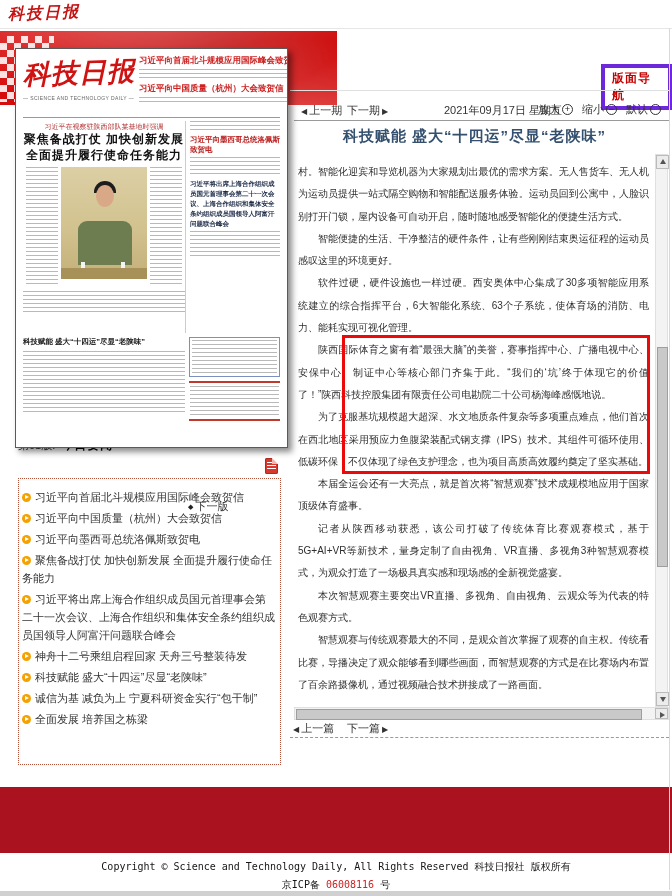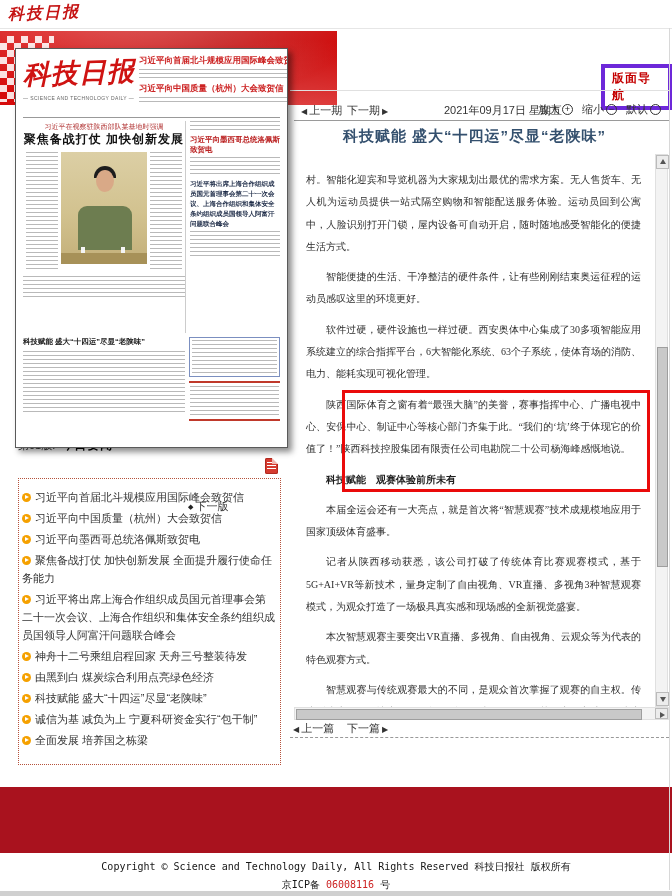--- a/index.html
+++ b/index.html
@@ -90,21 +90,21 @@
   #zoomctl .zi{display:flex;align-items:center;gap:2px;cursor:pointer;}
   .circ{display:inline-flex;width:11px;height:11px;border:1px solid #333;border-radius:50%;align-items:center;
     justify-content:center;font-size:9px;line-height:1;color:#222;box-sizing:border-box;}
 
   
   #panel-rule{position:absolute;left:294px;top:120px;width:375px;border-top:1px solid #9a9a9a;}
   #atitle{position:absolute;left:294px;top:127px;width:361px;text-align:center;font-size:15px;font-weight:bold;
     color:#34506e;letter-spacing:1px;}
   #acontent{position:absolute;left:294px;top:154px;width:357px;height:553px;overflow:hidden;box-sizing:border-box;
     padding:7px 2px 0 4px;font-size:10px;line-height:22.3px;color:#2e2e2e;text-align:justify;}
-  #acontent p{margin:8px;font-family:Liberation Serif, serif;}
+  #acontent p{margin:0;}
   .indent{text-indent:2em;}
   .subhead{font-weight:bold;text-indent:2em;color:#1f1f1f;}
   .boxwrap{position:relative;}
   .red-overlay{position:absolute;left:44px;right:-1px;top:-4px;bottom:-1px;border:3px solid #ea0a0a;pointer-events:none;}
 
   
   #vsb{position:absolute;left:655px;top:154px;width:13px;height:553px;background:#f3f3f3;border:1px solid #e0e0e0;box-sizing:border-box;}
   .sbtn{position:absolute;left:0;width:11px;height:12px;background:#ececec;border:1px solid #bbb;box-sizing:content-box;cursor:pointer;}
   .arr{width:0;height:0;position:absolute;}
   .arr-up{left:2.5px;top:3px;border:3px solid transparent;border-bottom:5px solid #555;border-top:none;}
@@ -154,20 +154,21 @@
         <div class="tl" style="height:10px;margin:2px 0 4px;"></div>
         <div class="mast-head">习近平向中国质量（杭州）大会致贺信</div>
         <div class="tl" style="height:8px;margin-top:2px;"></div>
       </div>
     </div>
     <div class="thumb-rule"></div>
     <div class="thumb-main">
       <div class="tm-left">
         <div class="kicker">习近平在视察驻陕西部队某基地时强调</div>
         <div class="bighead">聚焦备战打仗 加快创新发展</div>
+        <div class="bighead">全面提升履行使命任务能力</div>
         <div class="photo-row">
           <div class="tl tl-col"></div>
           <div class="photo">
             <div class="hair"></div>
               <div class="head"></div>
               <div class="body"></div>
             <div class="table"></div>
               <div class="cup" style="left:20px;"></div>
               <div class="cup" style="left:60px;"></div>
           </div>
@@ -205,21 +206,20 @@
   <div id="nextpage">下一版</div>
   <div id="pdficon"></div>
 
   <div id="alist">
     <div class="li"><span class="bullet"></span><span>习近平向首届北斗规模应用国际峰会致贺信</span></div>
     <div class="li"><span class="bullet"></span><span>习近平向中国质量（杭州）大会致贺信</span></div>
     <div class="li"><span class="bullet"></span><span>习近平向墨西哥总统洛佩斯致贺电</span></div>
     <div class="li"><span class="bullet"></span><span>聚焦备战打仗 加快创新发展 全面提升履行使命任务能力</span></div>
     <div class="li"><span class="bullet"></span><span>习近平将出席上海合作组织成员国元首理事会第二十一次会议、上海合作组织和集体安全条约组织成员国领导人阿富汗问题联合峰会</span></div>
     <div class="li"><span class="bullet"></span><span>神舟十二号乘组启程回家 天舟三号整装待发</span></div>
-    <div class="li"><span class="bullet"></span><span>由黑到白 煤炭综合利用点亮绿色经济</span></div>
     <div class="li"><span class="bullet"></span><span>科技赋能 盛大“十四运”尽显“老陕味”</span></div>
     <div class="li"><span class="bullet"></span><span>诚信为基 减负为上 宁夏科研资金实行“包干制”</span></div>
     <div class="li"><span class="bullet"></span><span>全面发展 培养国之栋梁</span></div>
   </div>
 
   <div id="navbtn">版面导航</div>
   <div id="header-rule"></div>
   <span class="toolbar-item tri-l" style="left:301px;">上一期</span>
   <span class="toolbar-item tri-r" style="left:347px;">下一期</span>
   <span id="issue-date">2021年09月17日 星期五</span>
@@ -240,21 +240,21 @@
 
   <div id="panel-rule"></div>
   <div id="atitle">科技赋能 盛大“十四运”尽显“老陕味”</div>
 
   <div id="acontent">
     <p>村。智能化迎宾和导览机器为大家规划出最优的需求方案。无人售货车、无人机为运动员提供一站式隔空购物和智能配送服务体验。运动员回到公寓中，人脸识别打开门锁，屋内设备可自动开启，随时随地感受智能化的便捷生活方式。</p>
     <p class="indent">智能便捷的生活、干净整洁的硬件条件，让有些刚刚结束奥运征程的运动员感叹这里的环境更好。</p>
     <p class="indent">软件过硬，硬件设施也一样过硬。西安奥体中心集成了30多项智能应用系统建立的综合指挥平台，6大智能化系统、63个子系统，使体育场的消防、电力、能耗实现可视化管理。</p>
     <div class="boxwrap">
       <p class="indent">陕西国际体育之窗有着“最强大脑”的美誉，赛事指挥中心、广播电视中心、安保中心、制证中心等核心部门齐集于此。“我们的‘坑’终于体现它的价值了！”陕西科技控股集团有限责任公司电勘院二十公司杨海峰感慨地说。</p>
-      <p class="subhead">科技赋能　观赛体验前所未有</p>
+      <p class="indent">为了克服基坑规模超大超深、水文地质条件复杂等多项重点难点，他们首次在西北地区采用预应力鱼腹梁装配式钢支撑（IPS）技术。其组件可循环使用、低碳环保，不仅体现了绿色支护理念，也为项目高质高效履约奠定了坚实基础。</p>
       <div class="red-overlay"></div>
     </div>
     <p class="indent">本届全运会还有一大亮点，就是首次将“智慧观赛”技术成规模地应用于国家顶级体育盛事。</p>
     <p class="indent">记者从陕西移动获悉，该公司打破了传统体育比赛观赛模式，基于5G+AI+VR等新技术，量身定制了自由视角、VR直播、多视角3种智慧观赛模式，为观众打造了一场极具真实感和现场感的全新视觉盛宴。</p>
     <p class="indent">本次智慧观赛主要突出VR直播、多视角、自由视角、云观众等为代表的特色观赛方式。</p>
     <p class="indent">智慧观赛与传统观赛最大的不同，是观众首次掌握了观赛的自主权。传统看比赛，导播决定了观众能够看到哪些画面，而智慧观赛的方式是在比赛场内布置了百余路摄像机，通过视频融合技术拼接成了一路画面。</p>
 
   </div>
 
   <div id="vsb">

